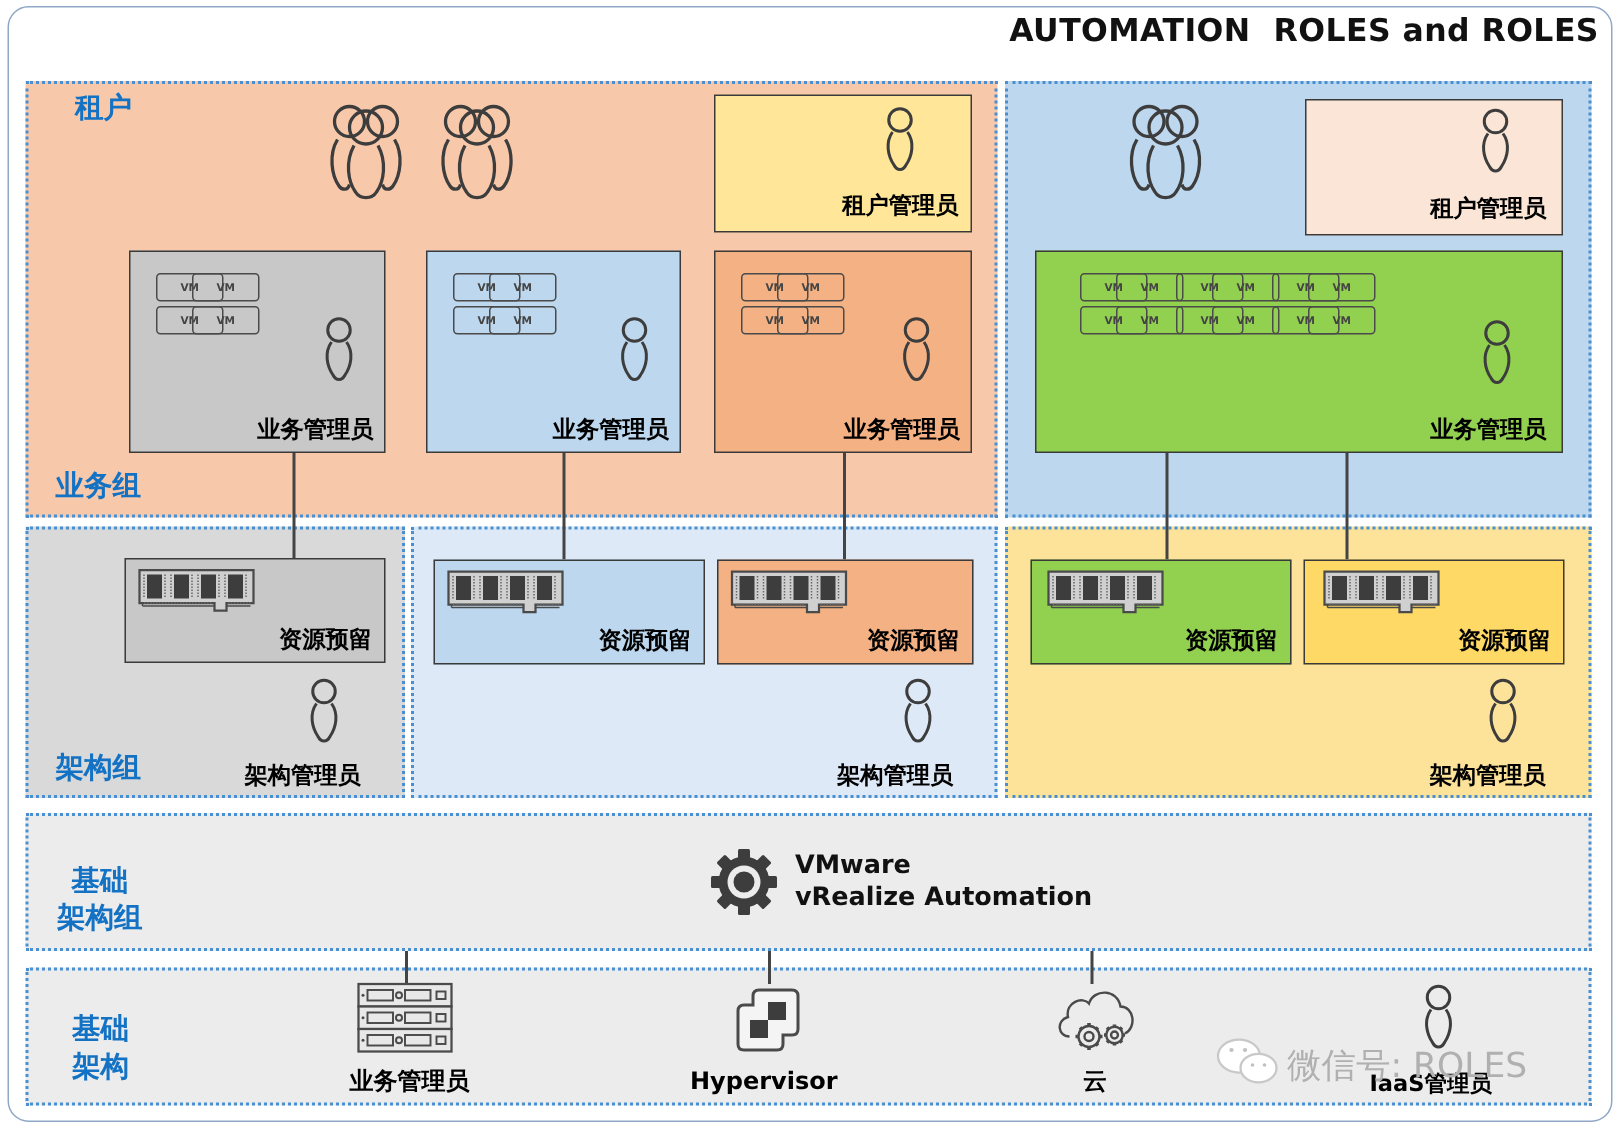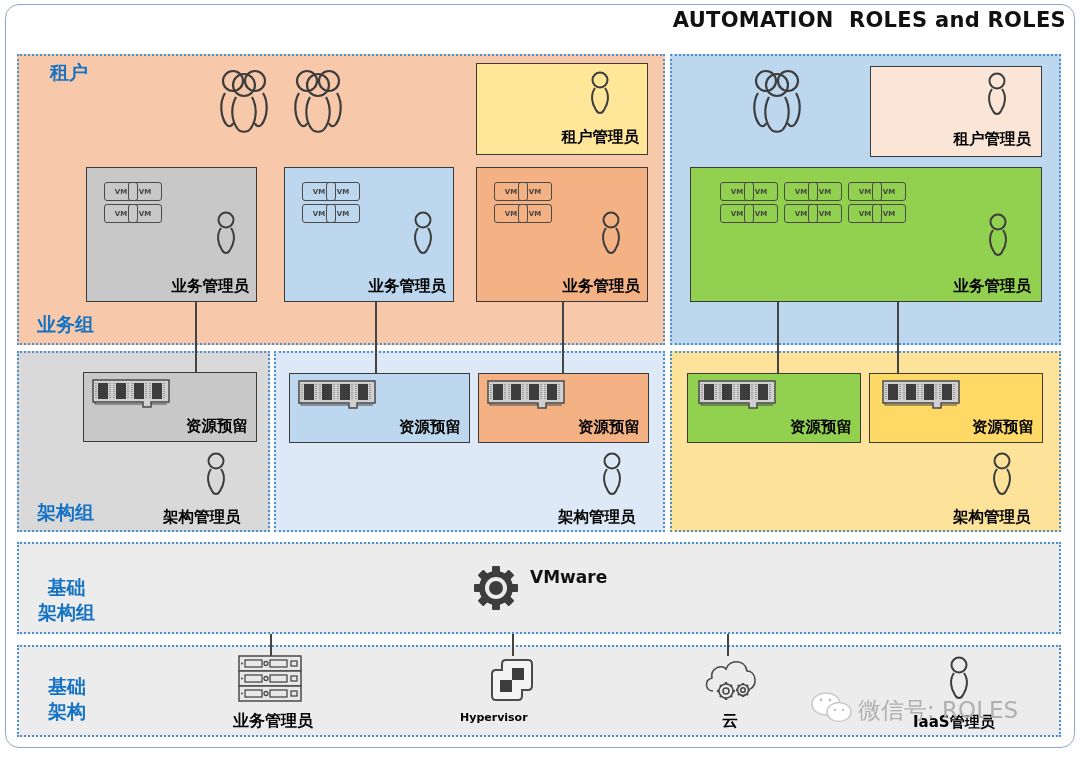--- a/index.html
+++ b/index.html
@@ -14,21 +14,21 @@
     right: 14px; top: 8px; font-family: "DejaVu Sans", sans-serif;
     font-weight: bold; font-size: 21px; color: #111; letter-spacing: 0.3px; white-space: pre;
   }
   .zone { border: 2px dotted #4a8fd0; }
   .zlabel { color: #1472c4; font-weight: bold; font-size: 19px; line-height: 25px; }
   .box { border: 1.5px solid #3a3a3a; }
   .blabel { font-weight: bold; font-size: 15.5px; color: #000000; position: absolute; white-space: nowrap; }
   .line { background: #444; width: 1.5px; }
   .vmgrid { position: absolute; display: grid; grid-template-columns: 21px 21px; grid-gap: 3px; }
   .vm {
-    width: 34px; height: 19px; border: 1.5px solid #4a4a4a; border-radius: 3px;
+    width: 45px; height: 19px; border: 1.5px solid #4a4a4a; border-radius: 3px;
     font-size: 7px; font-weight: bold; color: #444; display: flex; align-items: center; justify-content: center;
     font-family: "DejaVu Sans", sans-serif;
   }
   svg { overflow: visible; }
   .center-txt { font-weight: bold; font-size: 17px; color: #111; line-height: 21px; }
   .wm { color: #b0b0b0; font-size: 23px; font-family: "DejaVu Sans", sans-serif; white-space: nowrap; }
 </style>
 </head>
 <body>
 
@@ -227,20 +227,21 @@
         <rect x="19" y="36" width="8" height="9" rx="1" transform="rotate(45 23 23)"></rect>
       <rect x="1" y="19" width="9" height="8" rx="1" transform="rotate(45 23 23)"></rect>
         <rect x="36" y="19" width="9" height="8" rx="1" transform="rotate(45 23 23)"></rect>
     </g>
   </g>
   <circle cx="23" cy="23" r="11" fill="#ececec"></circle>
   <circle cx="23" cy="23" r="7" fill="#3d3d3d"></circle>
 </svg>
 <div class="abs center-txt" style="left:530px;top:567px;width:230px;">
   <div>VMware</div>
+  <div>vRealize Automation</div>
 </div>
 
 <div class="abs zone" style="left:17px;top:645px;width:1044px;height:92px;background:#ececec;"></div>
 <div class="abs zlabel" style="left:48px;top:674px;text-align:center;">
   <div>基础</div>
   <div>架构</div>
 </div>
 
 <div class="abs line" style="left:270px;top:634px;height:22px;"></div>
 <div class="abs line" style="left:512px;top:634px;height:22px;"></div>
@@ -272,21 +273,21 @@
       <circle cx="4" cy="38.5" r="1"></circle>
     </g>
 </svg>
 <span class="abs blabel" style="left:233px;top:711px;font-size:16px;">业务管理员</span>
 
 <svg class="abs" style="left:488px;top:656px;" width="48" height="48" viewBox="0 0 48 48">
   <path d="M18 4 H40 Q44 4 44 8 V30 Q44 34 40 34 H34 V40 Q34 44 30 44 H8 Q4 44 4 40 V18 Q4 14 8 14 H14 V8 Q14 4 18 4 Z" fill="#f4f4f4" stroke="#4a4a4a" stroke-width="2"></path>
   <rect x="24" y="12" width="12" height="12" fill="#3d3d3d"></rect>
   <rect x="12" y="24" width="12" height="12" fill="#3d3d3d"></rect>
 </svg>
-<span class="abs blabel" style="left:460px;top:711px;font-size:11px;">Hypervisor</span>
+<span class="abs blabel" style="left:460px;top:711px;font-size:16px;">Hypervisor</span>
 
 <svg class="abs" style="left:703px;top:655px;" width="56" height="48" viewBox="0 0 56 48">
   <path d="M10 36 C2 36 1 25 9 23 C7 13 19 9 23 14 C26 4 42 4 44 16 C53 16 55 30 47 34" fill="none" stroke="#4a4a4a" stroke-width="1.6"></path>
   <g fill="none" stroke="#4a4a4a" stroke-width="1.6">
     <circle cx="23" cy="36" r="7"></circle>
       <circle cx="23" cy="36" r="3"></circle>
     <circle cx="40" cy="35" r="5.5"></circle>
       <circle cx="40" cy="35" r="2.3"></circle>
   </g>
   <g stroke="#4a4a4a" stroke-width="2.4">

